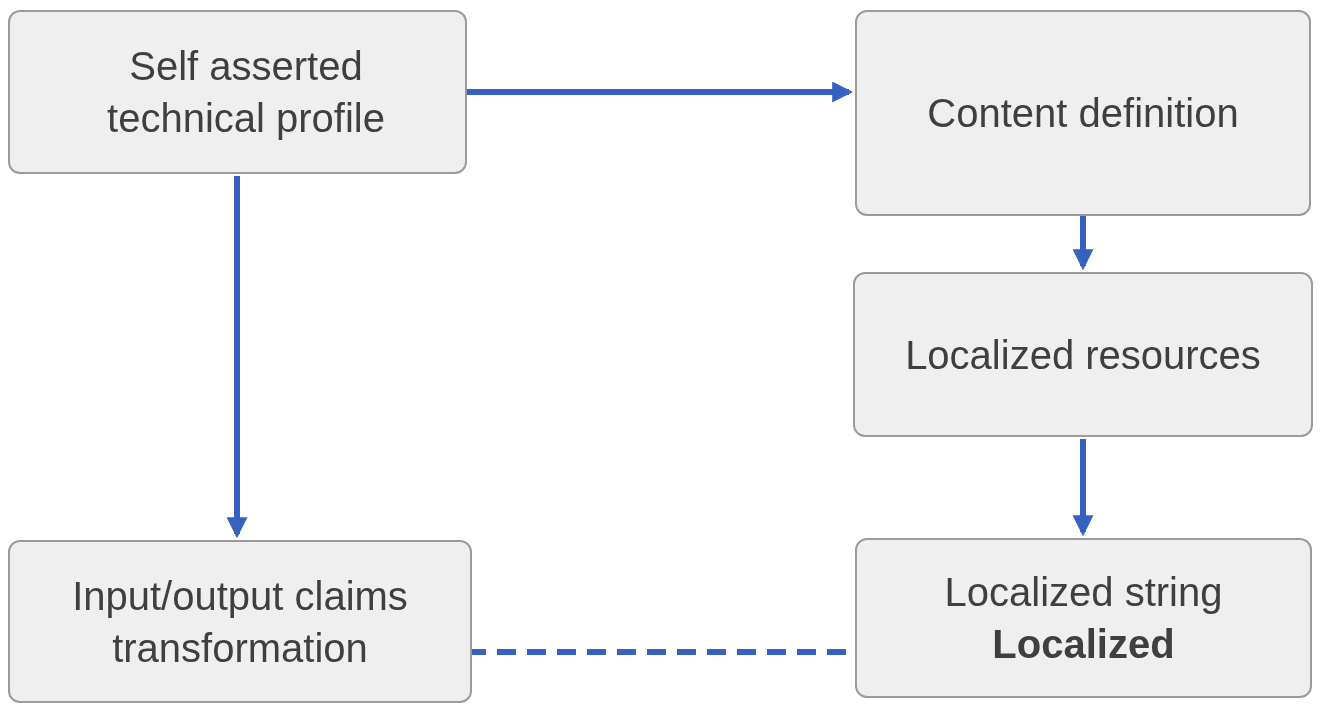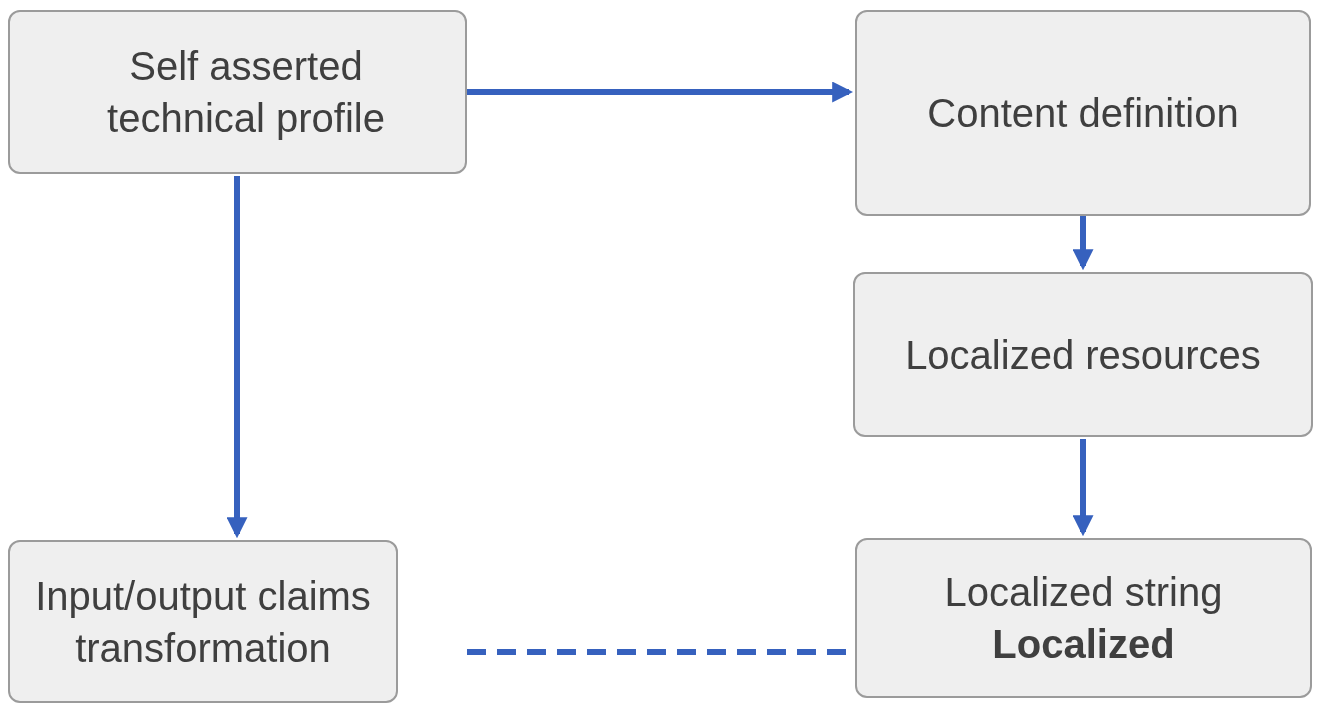--- a/index.html
+++ b/index.html
@@ -41,21 +41,21 @@
     align-items: center;
     justify-content: center;
     text-align: center;
     padding: 0 24px;
   }
   .node .emphasis { font-weight: 700; display: block; }
   #node-self-asserted       { left: 8px;   top: 10px;  width: 459px; height: 164px; padding-left: 41px; }
   #node-content-definition  { left: 855px; top: 10px;  width: 456px; height: 206px; }
   #node-localized-resources { left: 853px; top: 272px; width: 460px; height: 165px; border-radius: 12px; }
   #node-localized-string    { left: 855px; top: 538px; width: 457px; height: 160px; }
-  #node-claims-transform    { left: 8px;   top: 540px; width: 390px; height: 163px; }
+  #node-claims-transform    { left: 8px;   top: 540px; width: 464px; height: 163px; }
 </style>
 </head>
 <body>
 
 <div class="canvas">
 
   <svg class="edges" viewBox="0 0 1320 716" xmlns="http://www.w3.org/2000/svg">
     <defs>
       <marker id="ah" viewBox="0 0 10 10" refX="8" refY="5" markerWidth="3.5" markerHeight="3.5" orient="auto">
         <path class="ah" d="M 0 0 L 10 5 L 0 10 z"></path>

